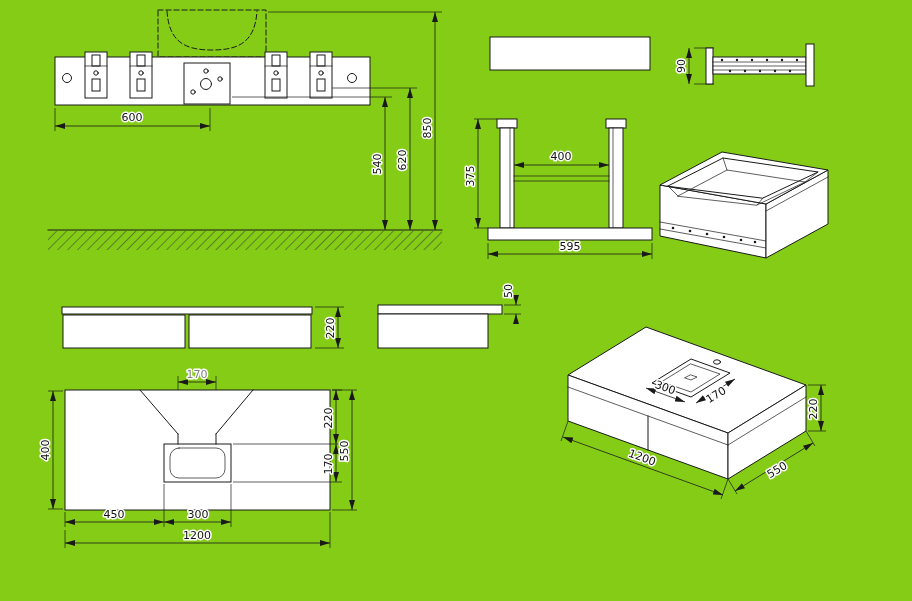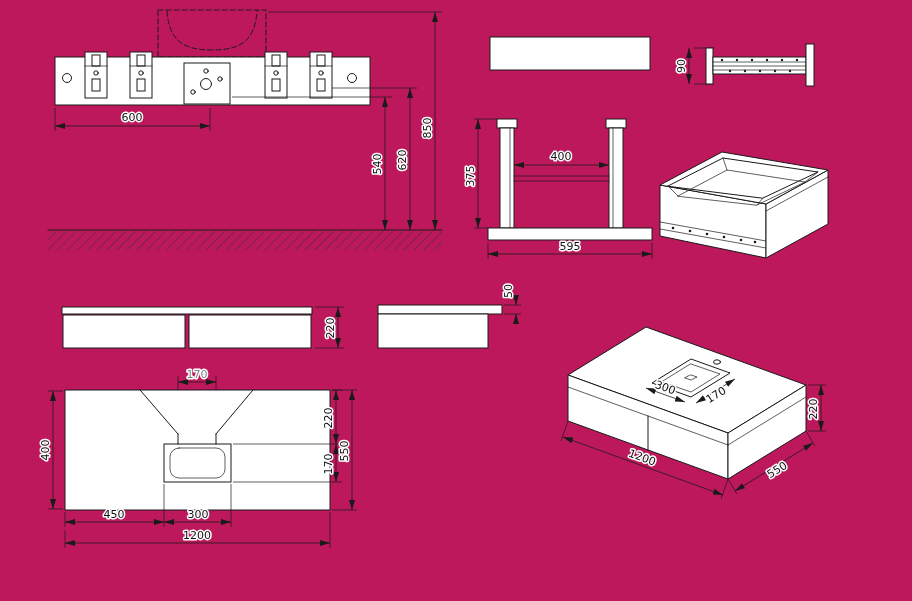--- a/index.html
+++ b/index.html
@@ -1,16 +1,16 @@
 <!DOCTYPE html>
 <html><head>
 <meta charset="utf-8">
 <style>
   html,body{margin:0;padding:0;background:#ffffff;}
-  .canvas{width:912px;height:601px;background:#be185d;position:relative;overflow:hidden;}
+  .canvas{width:912px;height:601px;background:#84cc16;position:relative;overflow:hidden;}
   svg{display:block;}
   .ln{fill:none;stroke:#1a1a1a;stroke-width:1;stroke-linecap:square;}
   .fw{fill:#ffffff;stroke:#1a1a1a;stroke-width:1;}
   .thin{stroke-width:0.7;}
   .dash{stroke-dasharray:5 3;}
   .dim{fill:none;stroke:#1a1a1a;stroke-width:0.8;}
   .ext{fill:none;stroke:#1a1a1a;stroke-width:0.7;}
   .dot{fill:#1a1a1a;stroke:none;}
   .dtxt{font-family:"DejaVu Sans",sans-serif;font-size:11px;fill:#111;
         paint-order:stroke;stroke:#ffffff;stroke-width:3px;stroke-linejoin:round;}

